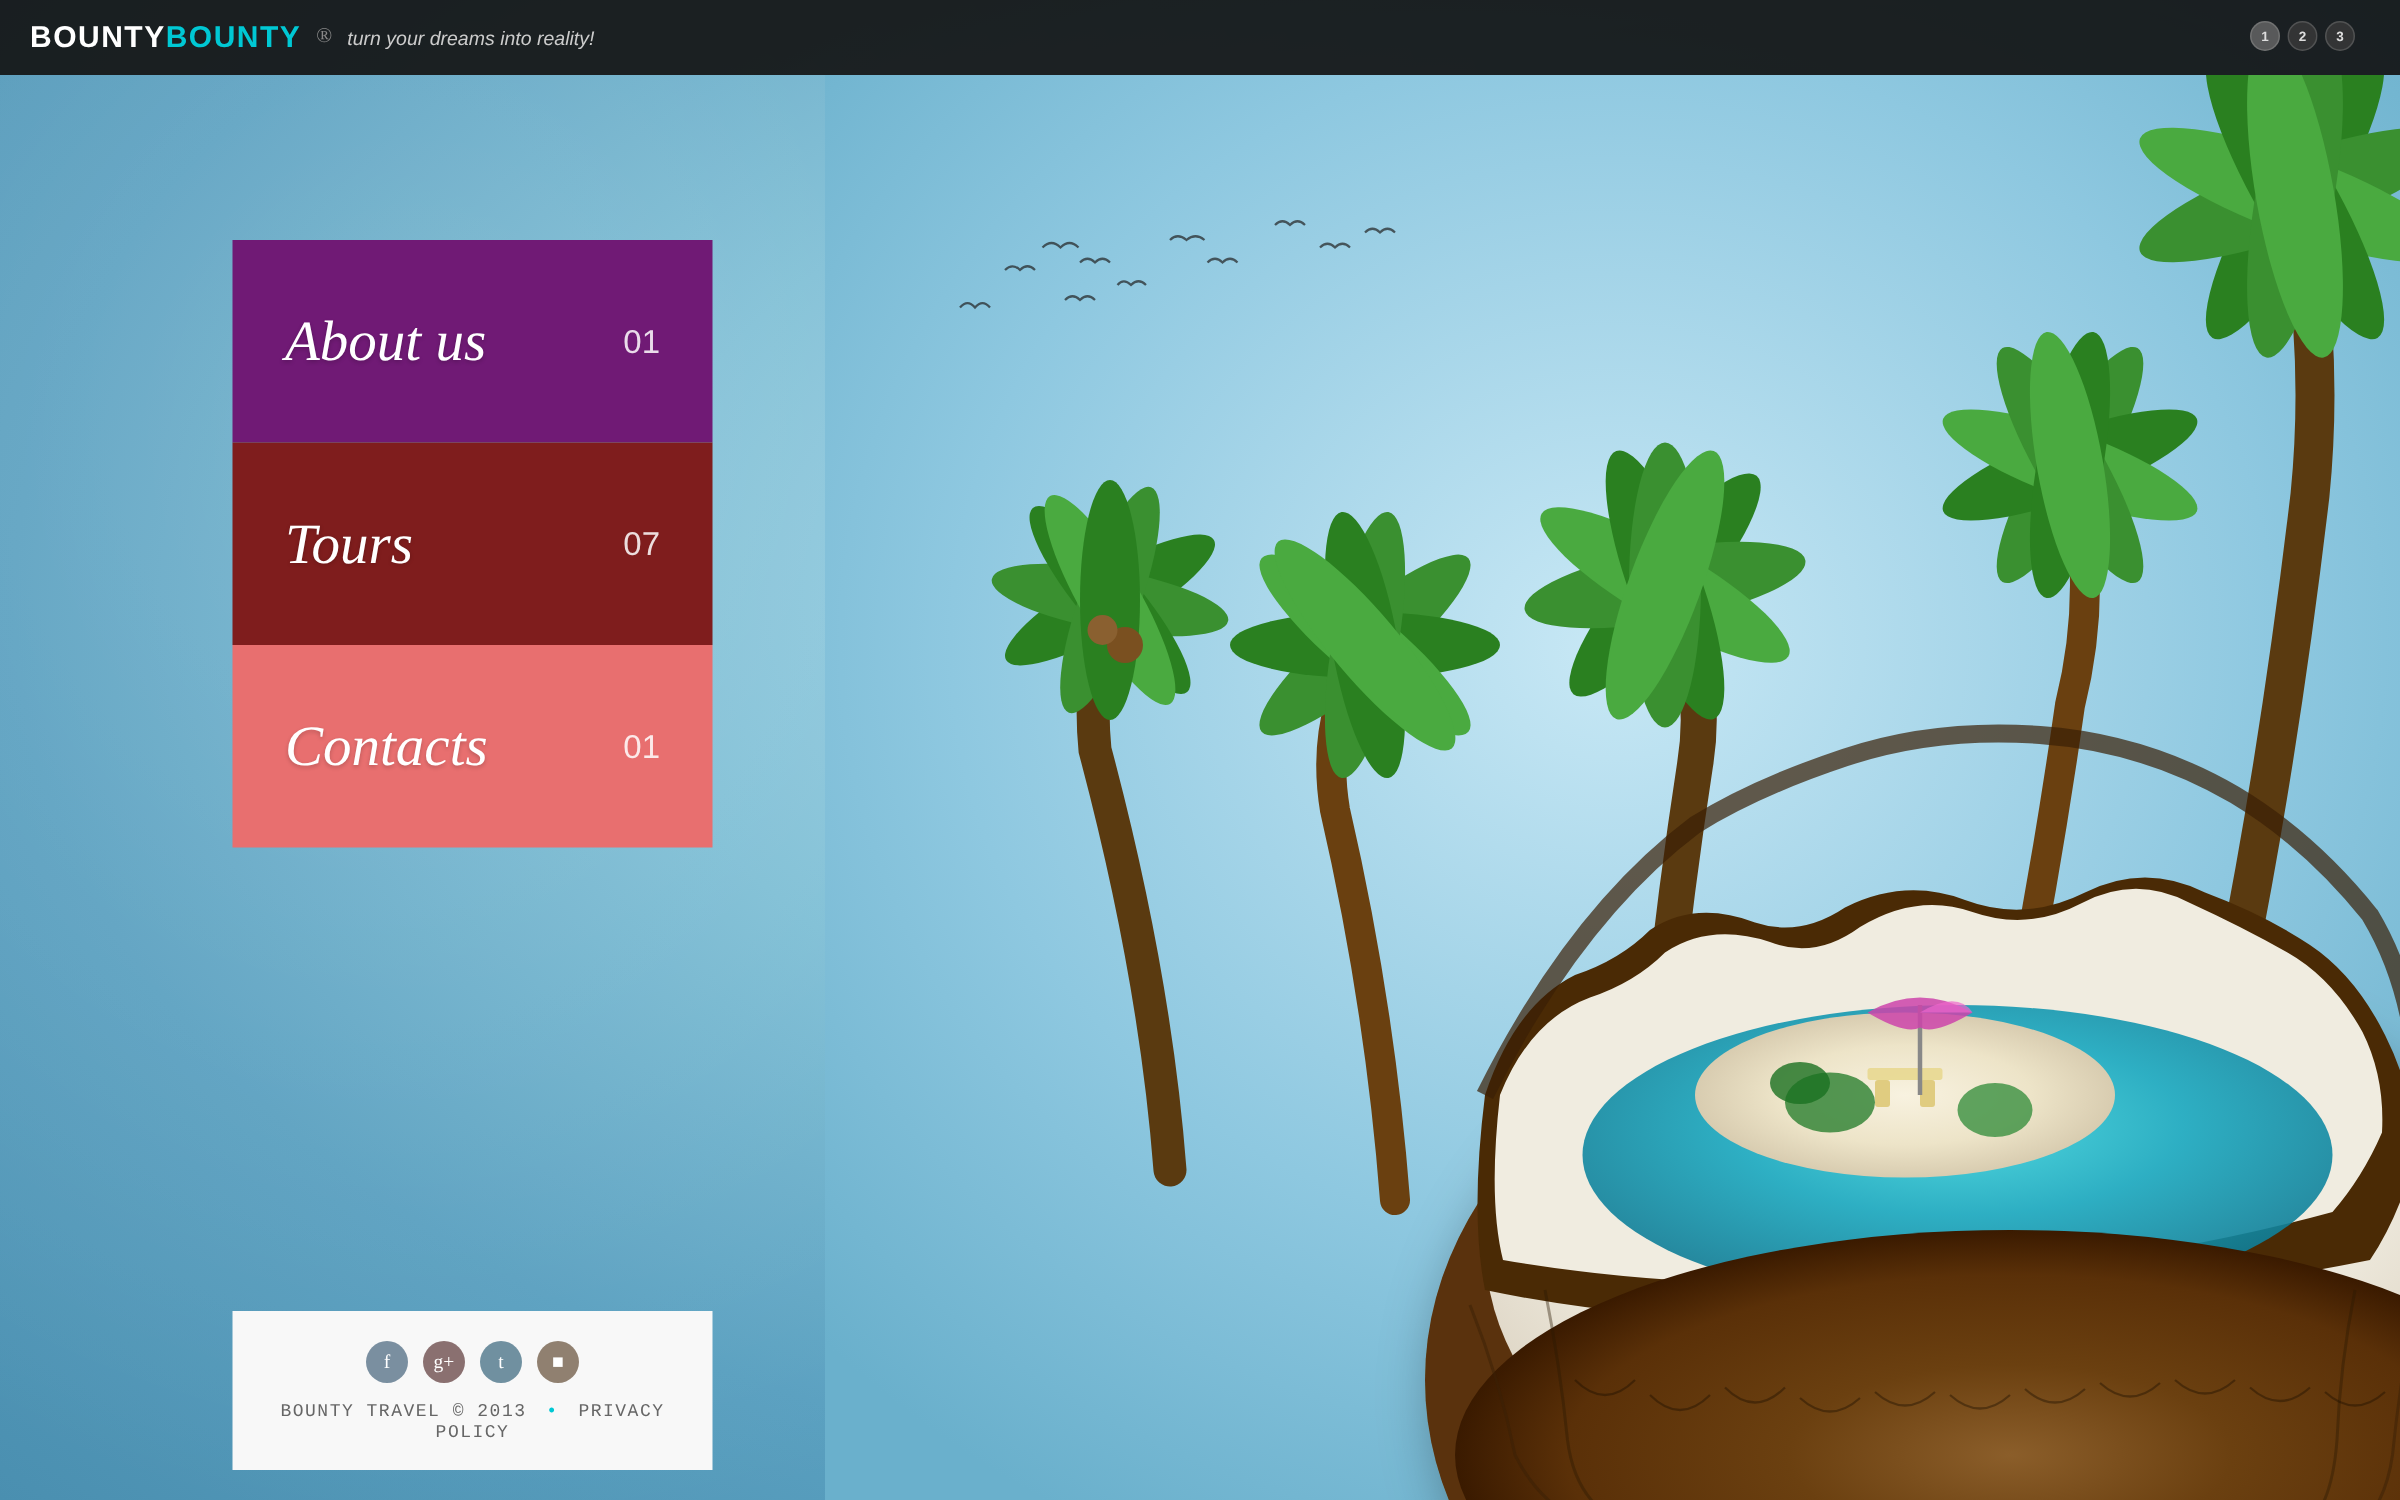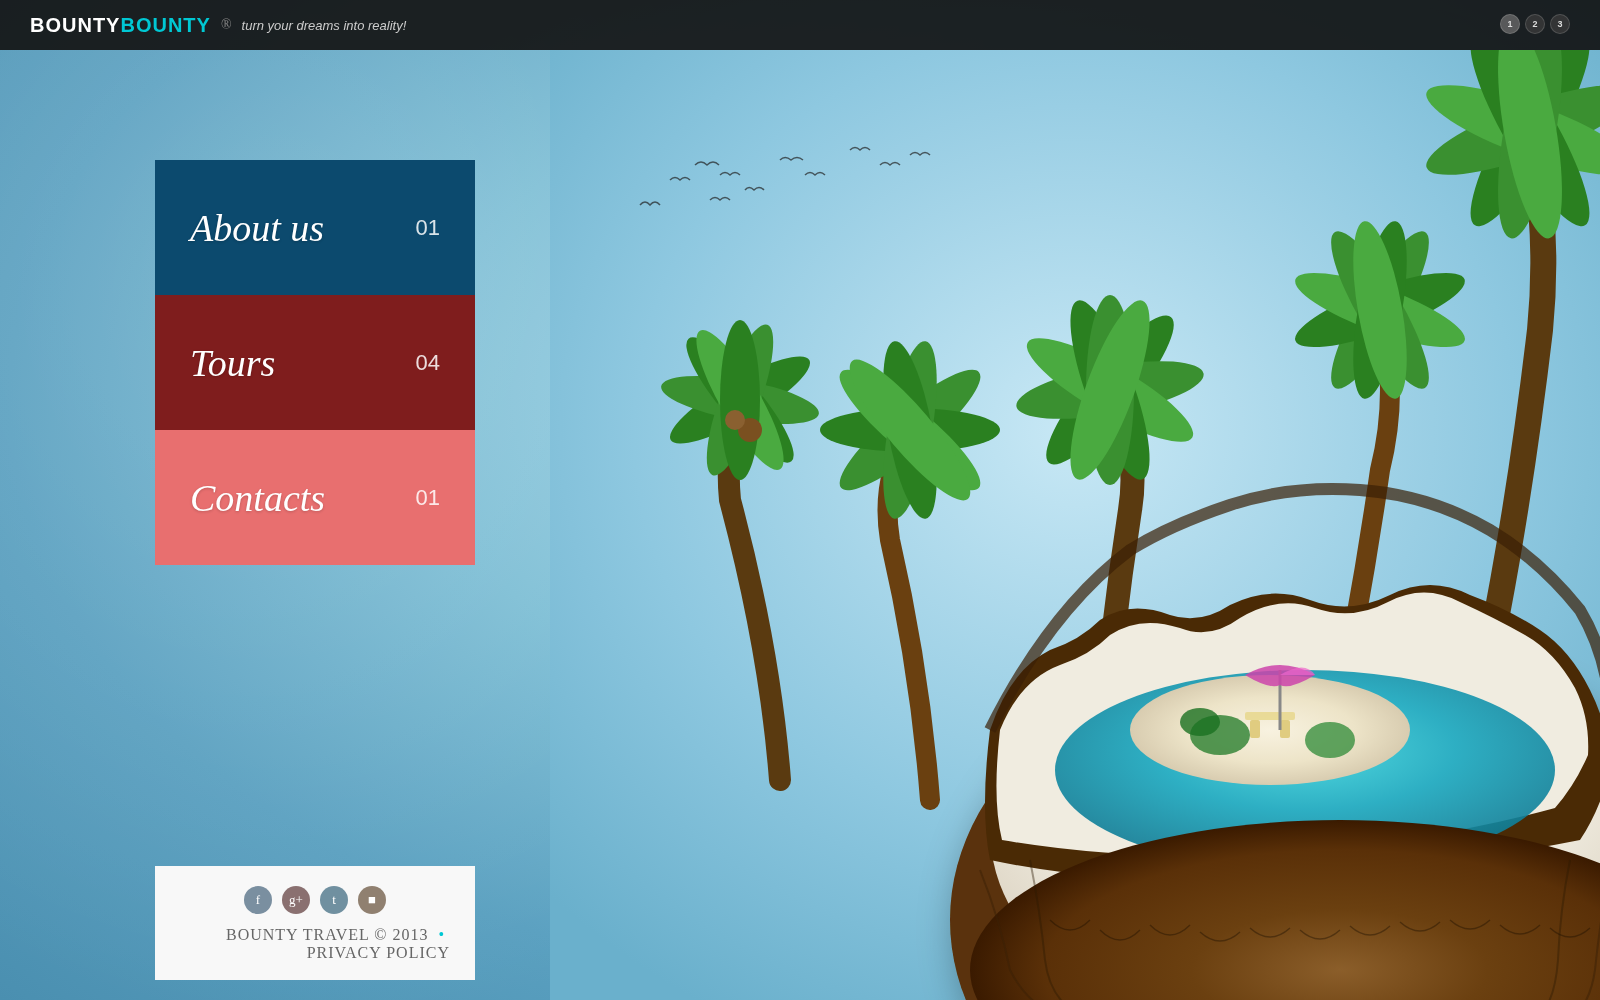--- a/index.html
+++ b/index.html
@@ -34,21 +34,21 @@
     
     .header {
       position: absolute;
       top: 0;
       left: 0;
       right: 0;
       height: 50px;
       background: rgba(20, 20, 20, 0.92);
       display: flex;
       align-items: center;
-      padding: 0 30px;
+      padding: 0 20px;
       z-index: 100;
     }
 
     .logo {
       display: flex;
       align-items: center;
       gap: 0;
     }
 
     .logo-bounty {
@@ -93,21 +93,21 @@
       width: 100%;
       height: 135px;
       display: flex;
       align-items: center;
       justify-content: space-between;
       padding: 0 35px;
       cursor: pointer;
       position: relative;
     }
 
-    .menu-item-about { background: #0c4a6e; }
+    .menu-item-about { background: #701a75; }
     .menu-item-tours { background: #7f1d1d; }
     .menu-item-blog  { background: #f0e066; }
     .menu-item-contacts { background: #e86f6f; gap: 12px; }
 
     .menu-label {
       color: #ffffff;
       font-size: 38px;
       font-family: Georgia, serif;
       font-style: italic;
       text-shadow: 0 1px 3px rgba(0,0,0,0.2);
@@ -150,24 +150,24 @@
       font-size: 13px;
       cursor: pointer;
     }
 
     .social-facebook { background: #7a8fa0; }
     .social-google { background: #8a7070; }
     .social-twitter { background: #7090a0; }
     .social-rss { background: #908070; }
 
     .footer-text {
-      text-align: right;
+      text-align: center;
       color: #666;
-      font-size: 16px;
-      font-family: Liberation Serif, serif;
+      font-size: 12px;
+      font-family: Liberation Mono, monospace;
       letter-spacing: 1px;
       text-transform: uppercase;
     }
 
     .footer-sep {
       color: #00c8d4;
       margin: 0 5px;
     }
 
     
@@ -393,21 +393,21 @@
   </svg>
 </div>
 
 <div class="sidebar">
   <div class="menu-item menu-item-about">
     <span class="menu-label">About us</span>
     <span class="menu-number">01</span>
   </div>
   <div class="menu-item menu-item-tours">
     <span class="menu-label">Tours</span>
-    <span class="menu-number">04</span>
+    <span class="menu-number">07</span>
   </div>
   <div class="menu-item menu-item-contacts">
     <span class="menu-label">Contacts</span>
     <span class="menu-number">01</span>
   </div>
 </div>
 
 <div class="footer-box">
   <div class="social-icons">
     <div class="social-icon social-facebook">f</div>

